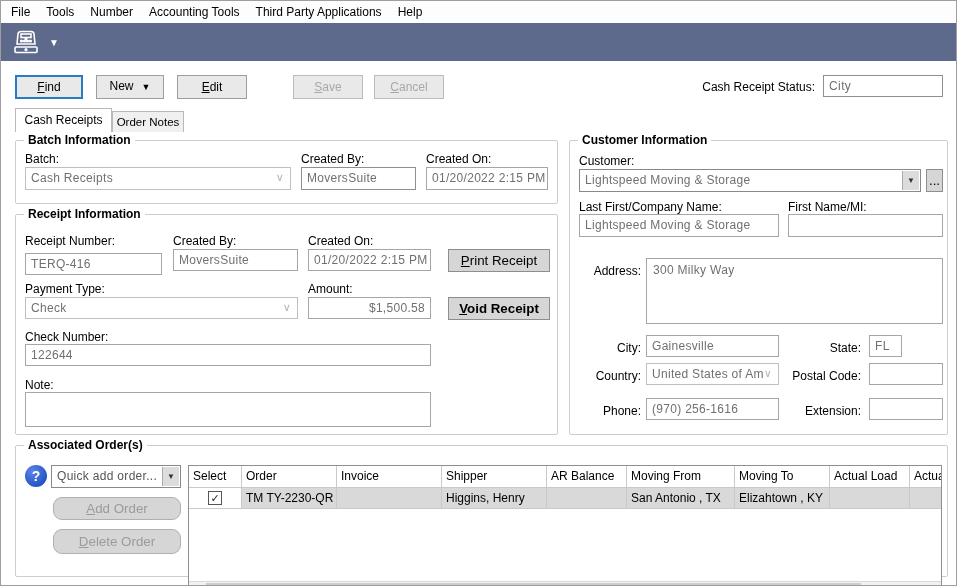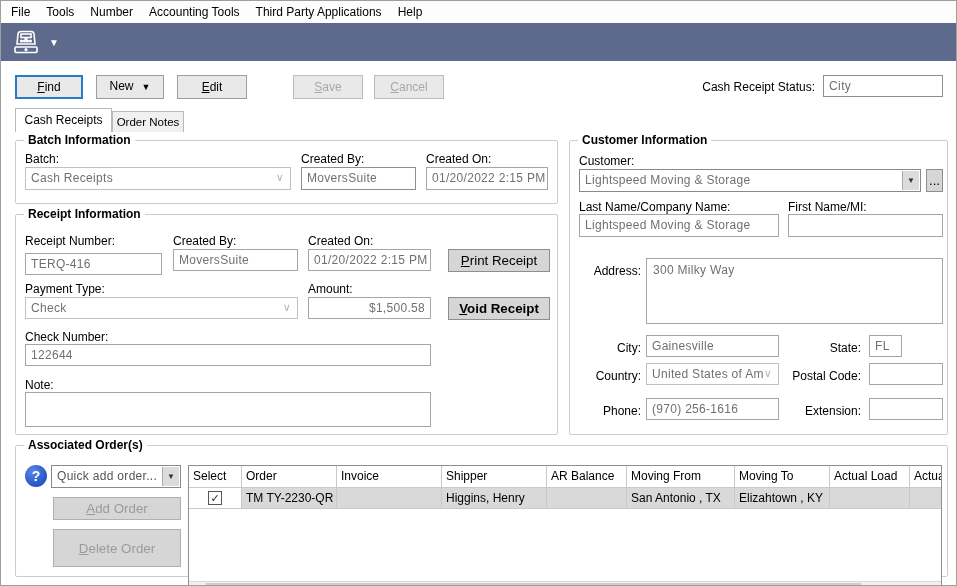--- a/index.html
+++ b/index.html
@@ -50,21 +50,21 @@
   .combo-dis{position:absolute; border:1px solid #c0c0c0; background:#fff; color:var(--readonly);
          padding:3px 5px; letter-spacing:.3px; overflow:hidden; white-space:nowrap;}
   .combo-dis .chev{position:absolute; right:6px; top:3px; color:#b5b5b5; font-size:11px;}
   .combo{position:absolute; border:1px solid #898989; background:#fff; color:var(--readonly);
          padding:3px 22px 3px 5px; letter-spacing:.3px; overflow:hidden; white-space:nowrap;}
   .combo .dd-btn{position:absolute; right:1px; top:1px; bottom:1px; width:17px; background:#dcdcdc;
          border-left:1px solid #aaa; display:flex; align-items:center; justify-content:center;
          font-size:8px; color:#333; cursor:pointer;}
   .gray-btn{position:absolute; background:var(--btn-gray); border:1px solid #8e8e8e; text-align:center;
             line-height:21px; cursor:pointer;}
-  .gray-btn.disabled{border-color:#b0b0b0; color:#9b9b9b;}
+  .gray-btn.disabled{border-color:#b0b0b0; color:#9b9b9b;border-radius:9px;}
 
   
   .area{position:absolute; border:1px solid #a6a6a6; background:#fff; color:var(--readonly);
         padding:4px 6px; letter-spacing:.3px;}
 
   
   .help-circle{position:absolute; width:22px; height:22px; border-radius:50%;
         background:radial-gradient(circle at 35% 30%, #5b84e8, var(--help-blue) 70%);
         color:#fff; font-weight:bold; font-size:14px; text-align:center; line-height:22px; cursor:pointer;}
   .grid{position:absolute; left:187px; top:464px; width:754px; height:134px; border:1px solid #8f8f8f;
@@ -172,21 +172,21 @@
   <div class="group" style="left:568px; top:139px; width:379px; height:295px;">
     <span class="gtitle">Customer Information</span>
   </div>
   <span class="lbl" style="left:578px; top:153px;">Customer:</span>
   <div class="combo" style="left:578px; top:168px; width:342px; height:23px;">
     <span>Lightspeed Moving &amp; Storage</span>
     <span class="dd-btn">▼</span>
   </div>
   <button class="gray-btn" style="left:925px; top:168px; width:17px; height:23px; line-height:14px;">...</button>
 
-  <span class="lbl" style="left:578px; top:199px;">Last Name/Company Name:</span>
+  <span class="lbl" style="left:578px; top:199px;">Last First/Company Name:</span>
   <div class="field" style="left:578px; top:213px; width:200px; height:23px;">Lightspeed Moving &amp; Storage</div>
   <span class="lbl" style="left:787px; top:199px;">First Name/MI:</span>
   <div class="field" style="left:787px; top:213px; width:155px; height:23px;"></div>
 
   <span class="lbl r" style="left:578px; top:263px; width:62px;">Address:</span>
   <div class="area" style="left:645px; top:257px; width:297px; height:66px;">300 Milky Way</div>
 
   <span class="lbl r" style="left:578px; top:340px; width:62px;">City:</span>
   <div class="field" style="left:645px; top:334px; width:133px; height:22px;">Gainesville</div>
   <span class="lbl r" style="left:790px; top:340px; width:70px;">State:</span>
@@ -207,21 +207,21 @@
 
   <div class="group" style="left:14px; top:444px; width:933px; height:132px;">
     <span class="gtitle">Associated Order(s)</span>
   </div>
   <div class="help-circle" style="left:24px; top:464px;">?</div>
   <div class="combo" style="left:50px; top:464px; width:130px; height:23px; color:#555;">
     <span>Quick add order...</span>
     <span class="dd-btn">▼</span>
   </div>
   <button class="gray-btn disabled" style="left:52px; top:496px; width:128px; height:23px;"><u>A</u>dd Order</button>
-  <button class="gray-btn disabled" style="left:52px; top:528px; width:128px; height:38px;"><u>D</u>elete Order</button>
+  <button class="gray-btn disabled" style="left:52px; top:528px; width:128px; height:25px;"><u>D</u>elete Order</button>
 
   <div class="grid">
     <div class="grow ghead">
       <div class="gcell c0">Select</div>
       <div class="gcell c1">Order</div>
       <div class="gcell c2">Invoice</div>
       <div class="gcell c3">Shipper</div>
       <div class="gcell c4">AR Balance</div>
       <div class="gcell c5">Moving From</div>
       <div class="gcell c6">Moving To</div>

